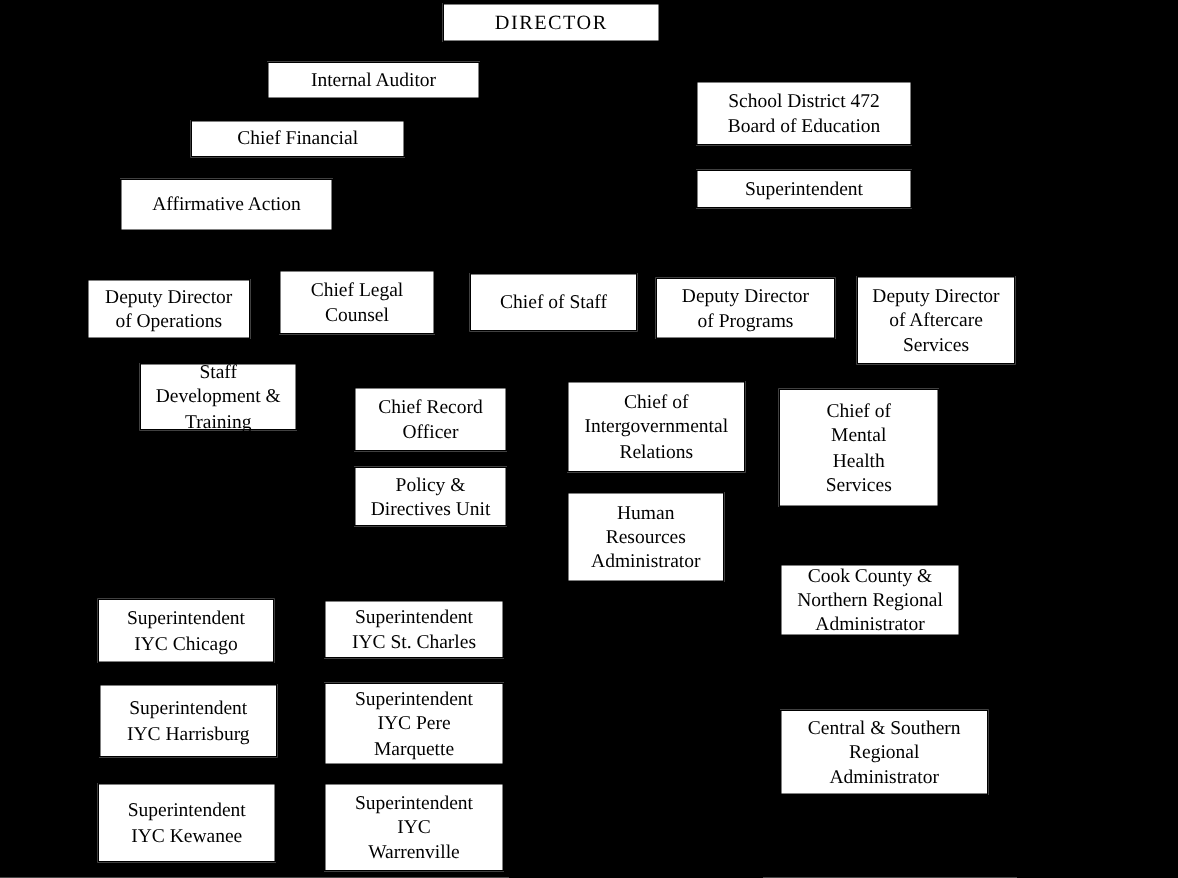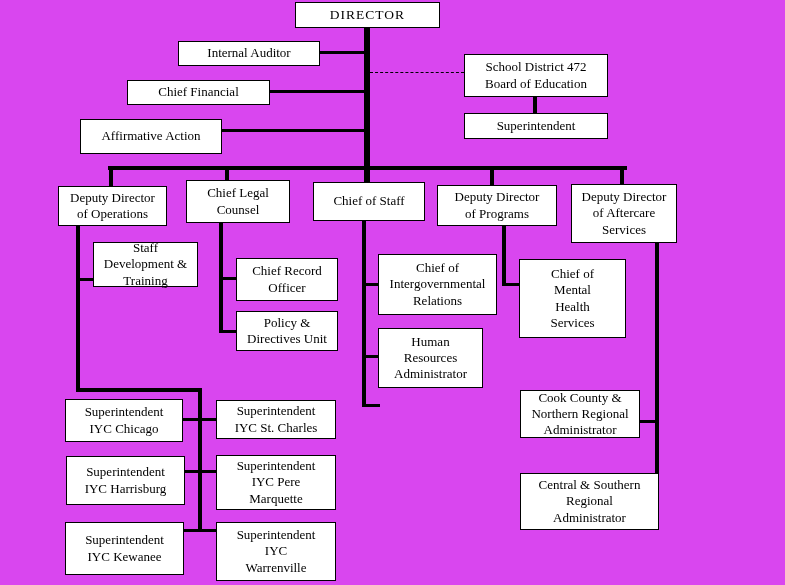--- a/index.html
+++ b/index.html
@@ -1,17 +1,17 @@
 <!DOCTYPE html>
 <html><head>
 <meta charset="utf-8">
 <style>
   html,body{margin:0;padding:0;background:#808080;}
   #canvas{
-    position:relative;width:785px;height:585px;background:#d946ef;overflow:hidden;
+    position:relative;width:785px;height:585px;background:#000000;overflow:hidden;
     font-family:"Liberation Serif","DejaVu Serif",serif;color:#000;
   }
   .box{
     position:absolute;background:#ffffff;border:1.5px solid #000;box-sizing:border-box;
     display:flex;align-items:center;justify-content:center;text-align:center;
     white-space:pre-line;font-size:13px;line-height:1.25;padding:1px 2px;
   }
   .caps{letter-spacing:1px;font-size:13.5px;}
   .ln{position:absolute;background:#000;}
   .dash{position:absolute;height:0;border-top:1.5px dashed #000;background:none;}
@@ -90,21 +90,21 @@
 Intergovernmental
 Relations</div>
   <div class="box" style="left:378px;top:328px;width:105px;height:60px">Human
 Resources
 Administrator</div>
 
   <div class="box" style="left:519px;top:259px;width:107px;height:79px">Chief of
 Mental
 Health
 Services</div>
-  <div class="box" style="left:520px;top:390px;width:120px;height:48px">Cook County &amp;
+  <div class="box" style="left:520px;top:376px;width:120px;height:48px">Cook County &amp;
 Northern Regional
 Administrator</div>
   <div class="box" style="left:520px;top:473px;width:139px;height:57px">Central &amp; Southern
 Regional
 Administrator</div>
 
   <div class="box" style="left:65px;top:399px;width:118px;height:43px">Superintendent
 IYC Chicago</div>
   <div class="box" style="left:216px;top:400px;width:120px;height:39px">Superintendent
 IYC St. Charles</div>

